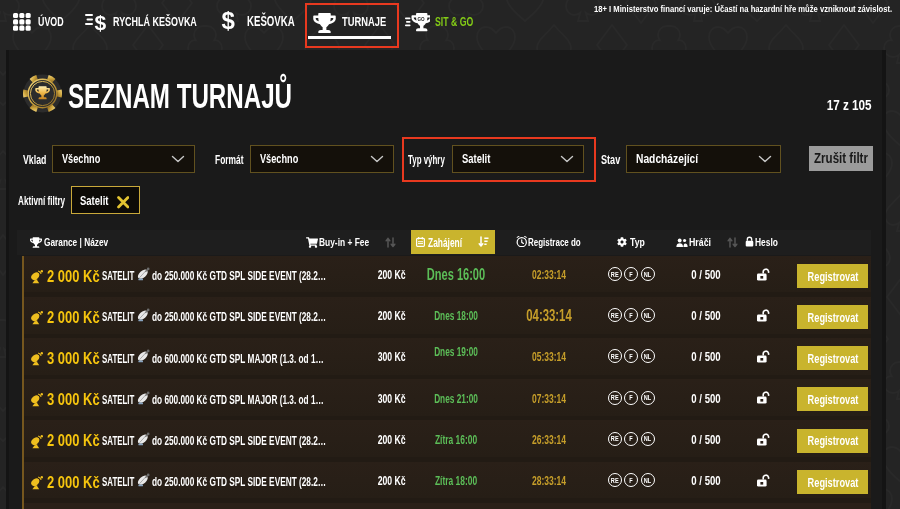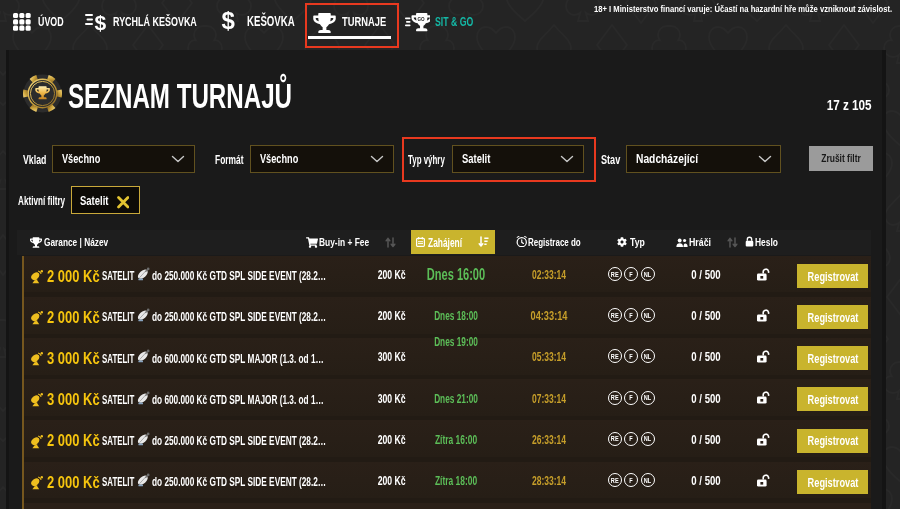--- a/index.html
+++ b/index.html
@@ -276,21 +276,21 @@
     <g fill="#fff">
       <rect x="0" y="4.5" width="5.5" height="1.7" rx=".8"></rect>
       <rect x="1" y="8" width="4.5" height="1.7" rx=".8"></rect>
       <rect x="0" y="11.5" width="5.5" height="1.7" rx=".8"></rect>
     </g>
     <g transform="translate(6.5,0) scale(0.0355)">
       <path fill="#fff" d="M552 64H448V24c0-13.3-10.7-24-24-24H152c-13.3 0-24 10.7-24 24v40H24C10.7 64 0 74.7 0 88v56c0 35.7 22.5 72.4 61.9 100.7 31.5 22.7 69.8 37.1 110 41.7C203.3 338.5 240 360 240 360v72h-48c-35.3 0-64 20.7-64 56v12c0 6.6 5.4 12 12 12h296c6.6 0 12-5.4 12-12v-12c0-35.3-28.7-56-64-56h-48v-72s36.7-21.5 68.1-73.6c40.3-4.6 78.6-19 110-41.7 39.3-28.3 61.9-65 61.9-100.7V88c0-13.3-10.7-24-24-24zM99.3 192.8C74.9 175.2 64 155.6 64 144v-16h64.2c1 32.6 5.8 61.2 12.8 86.2-15.1-5.2-29.2-12.4-41.7-21.4zM512 144c0 16.1-17.7 36.1-35.3 48.8-12.5 9-26.7 16.2-41.8 21.4 7-25 11.8-53.6 12.8-86.2H512v16z"></path>
     </g>
     <text x="16" y="7.8" font-size="4.6" font-weight="bold" fill="#242424" text-anchor="middle" font-family="Liberation Sans">GO</text>
   </svg>
-<div class="abs" style="left:434.9px;top:14.8px;font-size:13.5px;font-weight:bold;color:#14b8a6;line-height:13.5px"><span style="display:inline-block;transform:scaleX(0.645);transform-origin:0 50%;white-space:nowrap">SIT &amp; GO</span></div>
+<div class="abs" style="left:434.9px;top:14.8px;font-size:13.5px;font-weight:bold;color:#84cc16;line-height:13.5px"><span style="display:inline-block;transform:scaleX(0.645);transform-origin:0 50%;white-space:nowrap">SIT &amp; GO</span></div>
 <div class="abs" style="left:593.6px;top:5.4px;font-size:9px;font-weight:bold;color:#fff;line-height:9px"><span style="display:inline-block;transform:scaleX(0.85);transform-origin:0 50%;white-space:nowrap">18+ I Ministerstvo financí varuje: Účastí na hazardní hře může vzniknout závislost.</span></div>
 <svg class="abs" style="left:22.5px;top:74px" width="39" height="39" viewBox="0 0 40 40">
 <defs>
       <linearGradient id="gld" x1="0" y1="0" x2="1" y2="1">
 <stop offset="0" stop-color="#f7d87c"></stop>
         <stop offset=".5" stop-color="#caa23c"></stop>
         <stop offset="1" stop-color="#8a6420"></stop>
       </linearGradient>
 <linearGradient id="gld2" x1="0" y1="0" x2="0" y2="1">
 <stop offset="0" stop-color="#ffeeb0"></stop>
@@ -354,21 +354,21 @@
 <div class="abs" style="left:600.6px;top:153.8px;font-size:12px;font-weight:bold;color:#fff;line-height:12px"><span style="display:inline-block;transform:scaleX(0.76);transform-origin:0 50%;white-space:nowrap">Stav</span></div>
 <div class="abs" style="left:625.9px;top:144.5px;width:155.6px;height:28.5px;background:#14100a;border:1px solid #61511f"></div>
 <div class="abs" style="left:635.9px;top:151.5px;font-size:13.5px;font-weight:bold;color:#fff;line-height:13.5px"><span style="display:inline-block;transform:scaleX(0.76);transform-origin:0 50%;white-space:nowrap">Nadcházející</span></div>
 <div class="abs" style="left:757.5px;top:155px">
     <svg width="14" height="8" viewBox="0 0 14 8">
       <path d="M1.5 1.5 L7 6.5 L12.5 1.5" fill="none" stroke="#c8c8c8" stroke-width="1.4" stroke-linecap="round" stroke-linejoin="round"></path>
     </svg>
   </div>
 <div class="abs" style="left:402px;top:136.5px;width:194px;height:45.5px;border:2.3px solid #e8391f"></div>
 <div class="abs" style="left:808.8px;top:145.6px;width:64.4px;height:25.4px;background:#9b9b9b"></div>
-<div class="abs" style="left:841px;transform:translateX(-50%);top:151.5px;font-size:11px;font-weight:bold;color:#191919;line-height:12.5px"><span style="display:inline-block;transform:scaleX(0.77);transform-origin:50% 50%;white-space:nowrap">Zrušit filtr</span></div>
+<div class="abs" style="left:841px;transform:translateX(-50%);top:151.5px;font-size:15px;font-weight:bold;color:#191919;line-height:12.5px"><span style="display:inline-block;transform:scaleX(0.77);transform-origin:50% 50%;white-space:nowrap">Zrušit filtr</span></div>
 <div class="abs" style="left:18px;top:195.2px;font-size:12px;font-weight:bold;color:#fff;line-height:12px"><span style="display:inline-block;transform:scaleX(0.68);transform-origin:0 50%;white-space:nowrap">Aktivní filtry</span></div>
 <div class="abs" style="left:71.3px;top:185.7px;width:68.5px;height:28.3px;background:#0d0b07;border:1.5px solid #c9a93a"></div>
 <div class="abs" style="left:80px;top:193.5px;font-size:13px;font-weight:bold;color:#fff;line-height:13px"><span style="display:inline-block;transform:scaleX(0.73);transform-origin:0 50%;white-space:nowrap">Satelit</span></div>
 <svg class="abs" style="left:116.7px;top:196px" width="12.5" height="12.5" viewBox="0 0 12 12">
     <path d="M1.5 1.5 L10.5 10.5 M10.5 1.5 L1.5 10.5" stroke="#e3c431" stroke-width="2.7" stroke-linecap="round"></path>
   </svg>
 <div class="abs" style="left:17.3px;top:230px;width:853.7px;height:24.5px;background:#1e1e1e"></div>
 <svg class="abs" style="left:29.5px;top:236.5px" width="12" height="11" viewBox="0 0 576 512">
     <path fill="#fff" d="M552 64H448V24c0-13.3-10.7-24-24-24H152c-13.3 0-24 10.7-24 24v40H24C10.7 64 0 74.7 0 88v56c0 35.7 22.5 72.4 61.9 100.7 31.5 22.7 69.8 37.1 110 41.7C203.3 338.5 240 360 240 360v72h-48c-35.3 0-64 20.7-64 56v12c0 6.6 5.4 12 12 12h296c6.6 0 12-5.4 12-12v-12c0-35.3-28.7-56-64-56h-48v-72s36.7-21.5 68.1-73.6c40.3-4.6 78.6-19 110-41.7 39.3-28.3 61.9-65 61.9-100.7V88c0-13.3-10.7-24-24-24zM99.3 192.8C74.9 175.2 64 155.6 64 144v-16h64.2c1 32.6 5.8 61.2 12.8 86.2-15.1-5.2-29.2-12.4-41.7-21.4zM512 144c0 16.1-17.7 36.1-35.3 48.8-12.5 9-26.7 16.2-41.8 21.4 7-25 11.8-53.6 12.8-86.2H512v16z"></path>
   </svg>
@@ -505,21 +505,21 @@
       <ellipse cx="5.8" cy="7.2" rx="5.8" ry="3.4" transform="rotate(-42 5.8 7.2)" fill="#e8e8e8"></ellipse>
       <path d="M2.6 10.6 L9.2 3.4" stroke="#aaa" stroke-width="1"></path>
       <path d="M8.4 4.8 L11 2.1" stroke="#777" stroke-width="1.4"></path>
       <circle cx="11.2" cy="1.9" r="1.3" fill="#6e6e6e"></circle>
       <rect x="1.4" y="11.4" width="4.6" height="1.9" rx=".6" fill="#8aa5c0"></rect>
     </svg>
   </div>
 <div class="abs" style="left:152px;top:311.3px;font-size:12.5px;font-weight:bold;color:#fff;line-height:12.5px"><span style="display:inline-block;transform:scaleX(0.662);transform-origin:0 50%;white-space:nowrap">do 250.000 Kč GTD SPL SIDE EVENT (28.2…</span></div>
 <div class="abs" style="right:494px;top:310.09999999999997px;font-size:12px;font-weight:bold;color:#fff;line-height:12px"><span style="display:inline-block;transform:scaleX(0.723);transform-origin:100% 50%;white-space:nowrap">200 Kč</span></div>
 <div class="abs" style="left:456.4px;transform:translateX(-50%);top:310.09999999999997px;font-size:12px;font-weight:bold;color:#5cbe58;line-height:12px"><span style="display:inline-block;transform:scaleX(0.69);transform-origin:50% 50%;white-space:nowrap">Dnes 18:00</span></div>
-<div class="abs" style="left:549px;transform:translateX(-50%);top:310.09999999999997px;font-size:13px;font-weight:bold;color:#c79f2a;line-height:12px"><span style="display:inline-block;transform:scaleX(0.71);transform-origin:50% 50%;white-space:nowrap">04:33:14</span></div>
+<div class="abs" style="left:549px;transform:translateX(-50%);top:310.09999999999997px;font-size:16px;font-weight:bold;color:#c79f2a;line-height:12px"><span style="display:inline-block;transform:scaleX(0.71);transform-origin:50% 50%;white-space:nowrap">04:33:14</span></div>
 <div class="abs" style="left:607.8px;top:308.2px;width:14px;height:14px;border:1.2px solid #fff;border-radius:50%;display:flex;align-items:center;justify-content:center;font-size:6.8px;font-weight:bold;color:#fff;filter:grayscale(1)">
     <span style="display:inline-block;transform:scaleX(.82)">RE</span>
   </div>
 <div class="abs" style="left:624.4px;top:308.2px;width:14px;height:14px;border:1.2px solid #fff;border-radius:50%;display:flex;align-items:center;justify-content:center;font-size:6.8px;font-weight:bold;color:#fff;filter:grayscale(1)">
     <span style="display:inline-block;transform:scaleX(.82)">F</span>
   </div>
 <div class="abs" style="left:641px;top:308.2px;width:14px;height:14px;border:1.2px solid #fff;border-radius:50%;display:flex;align-items:center;justify-content:center;font-size:6.8px;font-weight:bold;color:#fff;filter:grayscale(1)">
     <span style="display:inline-block;transform:scaleX(.82)">NL</span>
   </div>
 <div class="abs" style="left:706.4px;transform:translateX(-50%);top:310.09999999999997px;font-size:12px;font-weight:bold;color:#fff;line-height:12px"><span style="display:inline-block;transform:scaleX(0.8);transform-origin:50% 50%;white-space:nowrap">0 / 500</span></div>
@@ -551,21 +551,21 @@
     <svg width="13" height="14" viewBox="0 0 13 14">
       <ellipse cx="5.8" cy="7.2" rx="5.8" ry="3.4" transform="rotate(-42 5.8 7.2)" fill="#e8e8e8"></ellipse>
       <path d="M2.6 10.6 L9.2 3.4" stroke="#aaa" stroke-width="1"></path>
       <path d="M8.4 4.8 L11 2.1" stroke="#777" stroke-width="1.4"></path>
       <circle cx="11.2" cy="1.9" r="1.3" fill="#6e6e6e"></circle>
       <rect x="1.4" y="11.4" width="4.6" height="1.9" rx=".6" fill="#8aa5c0"></rect>
     </svg>
   </div>
 <div class="abs" style="left:152px;top:352.5px;font-size:12.5px;font-weight:bold;color:#fff;line-height:12.5px"><span style="display:inline-block;transform:scaleX(0.662);transform-origin:0 50%;white-space:nowrap">do 600.000 Kč GTD SPL MAJOR (1.3. od 1…</span></div>
 <div class="abs" style="right:494px;top:351.29999999999995px;font-size:12px;font-weight:bold;color:#fff;line-height:12px"><span style="display:inline-block;transform:scaleX(0.723);transform-origin:100% 50%;white-space:nowrap">300 Kč</span></div>
-<div class="abs" style="left:456.4px;transform:translateX(-50%);top:336px;font-size:12px;font-weight:bold;color:#5cbe58;line-height:12px"><span style="display:inline-block;transform:scaleX(0.69);transform-origin:50% 50%;white-space:nowrap">Dnes 19:00</span></div>
+<div class="abs" style="left:456.4px;transform:translateX(-50%);top:346px;font-size:12px;font-weight:bold;color:#5cbe58;line-height:12px"><span style="display:inline-block;transform:scaleX(0.69);transform-origin:50% 50%;white-space:nowrap">Dnes 19:00</span></div>
 <div class="abs" style="left:549px;transform:translateX(-50%);top:351.29999999999995px;font-size:12px;font-weight:bold;color:#c79f2a;line-height:12px"><span style="display:inline-block;transform:scaleX(0.71);transform-origin:50% 50%;white-space:nowrap">05:33:14</span></div>
 <div class="abs" style="left:607.8px;top:349.4px;width:14px;height:14px;border:1.2px solid #fff;border-radius:50%;display:flex;align-items:center;justify-content:center;font-size:6.8px;font-weight:bold;color:#fff;filter:grayscale(1)">
     <span style="display:inline-block;transform:scaleX(.82)">RE</span>
   </div>
 <div class="abs" style="left:624.4px;top:349.4px;width:14px;height:14px;border:1.2px solid #fff;border-radius:50%;display:flex;align-items:center;justify-content:center;font-size:6.8px;font-weight:bold;color:#fff;filter:grayscale(1)">
     <span style="display:inline-block;transform:scaleX(.82)">F</span>
   </div>
 <div class="abs" style="left:641px;top:349.4px;width:14px;height:14px;border:1.2px solid #fff;border-radius:50%;display:flex;align-items:center;justify-content:center;font-size:6.8px;font-weight:bold;color:#fff;filter:grayscale(1)">
     <span style="display:inline-block;transform:scaleX(.82)">NL</span>
   </div>

